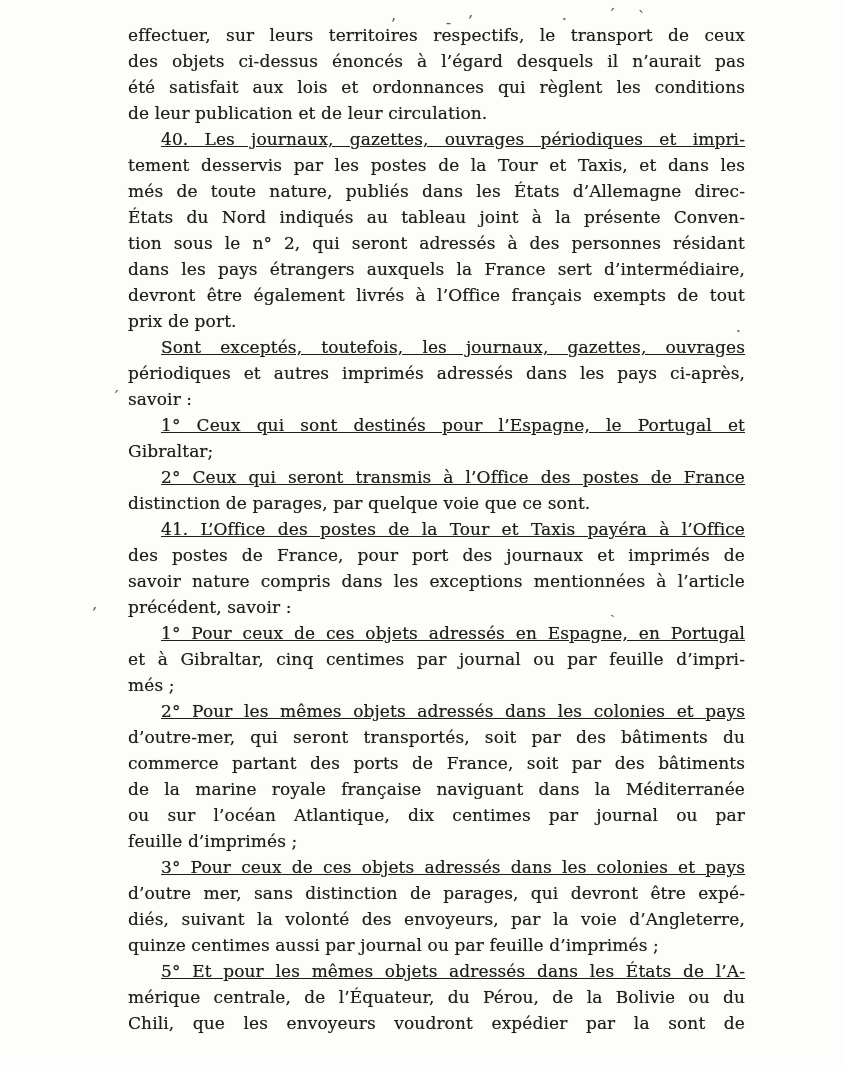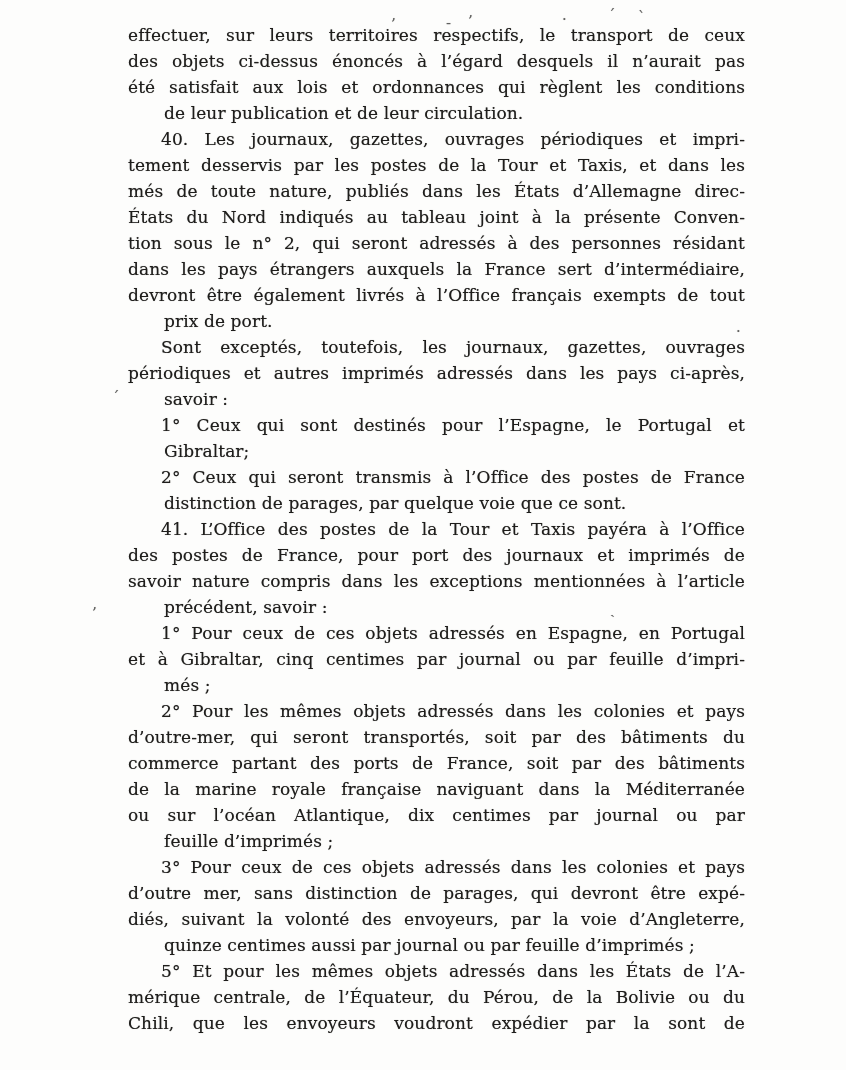--- a/index.html
+++ b/index.html
@@ -32,24 +32,24 @@
   }
   .line {
     display: block;
     text-align: justify;
     text-align-last: justify;
     white-space: normal;
     text-shadow: 0 0 0.7px rgba(30, 29, 27, 0.55);
   }
   .line.last {
     text-align-last: left;
-    margin-left: 36px;
   }
   .para.indent .line:first-child {
     text-indent: 33px;
+    text-decoration: underline;
   }
   .artifact {
     position: absolute;
     font-size: 15px;
     line-height: 1;
     color: #3a3a38;
     opacity: 0.8;
     text-shadow: 0 0 1px rgba(0,0,0,0.4);
     pointer-events: none;
   }

